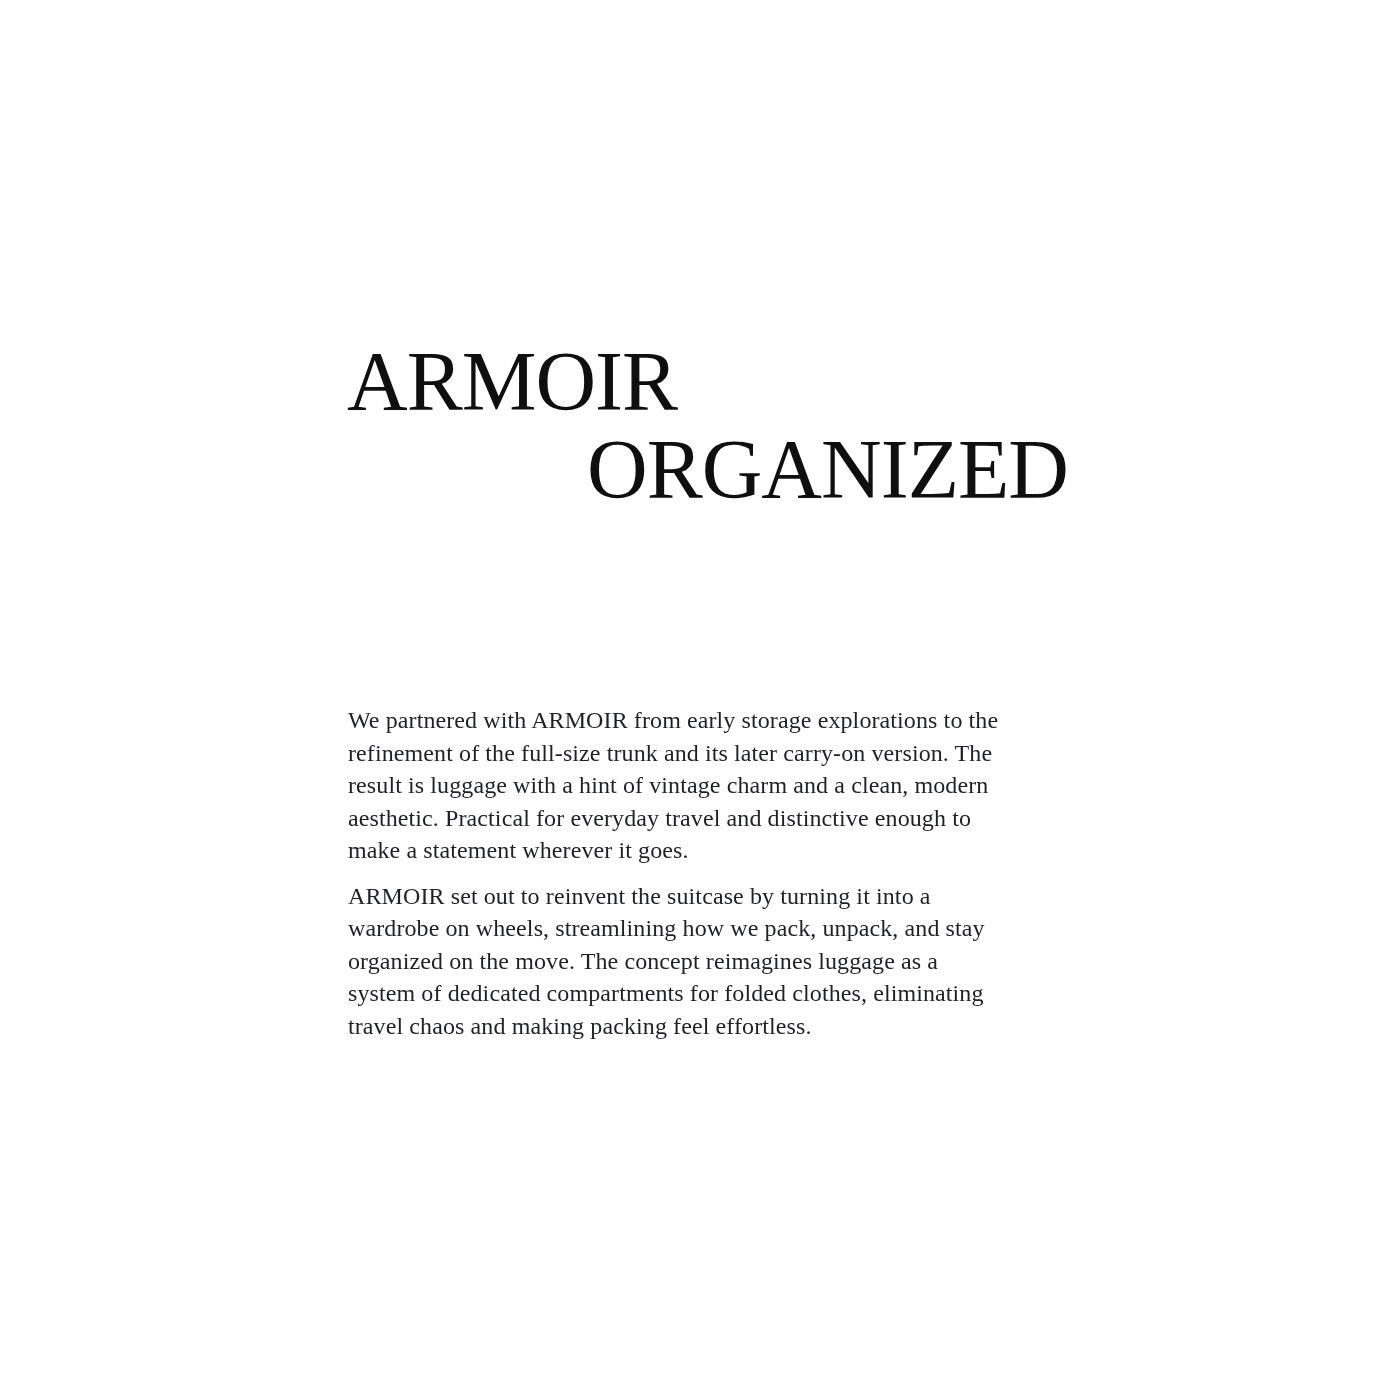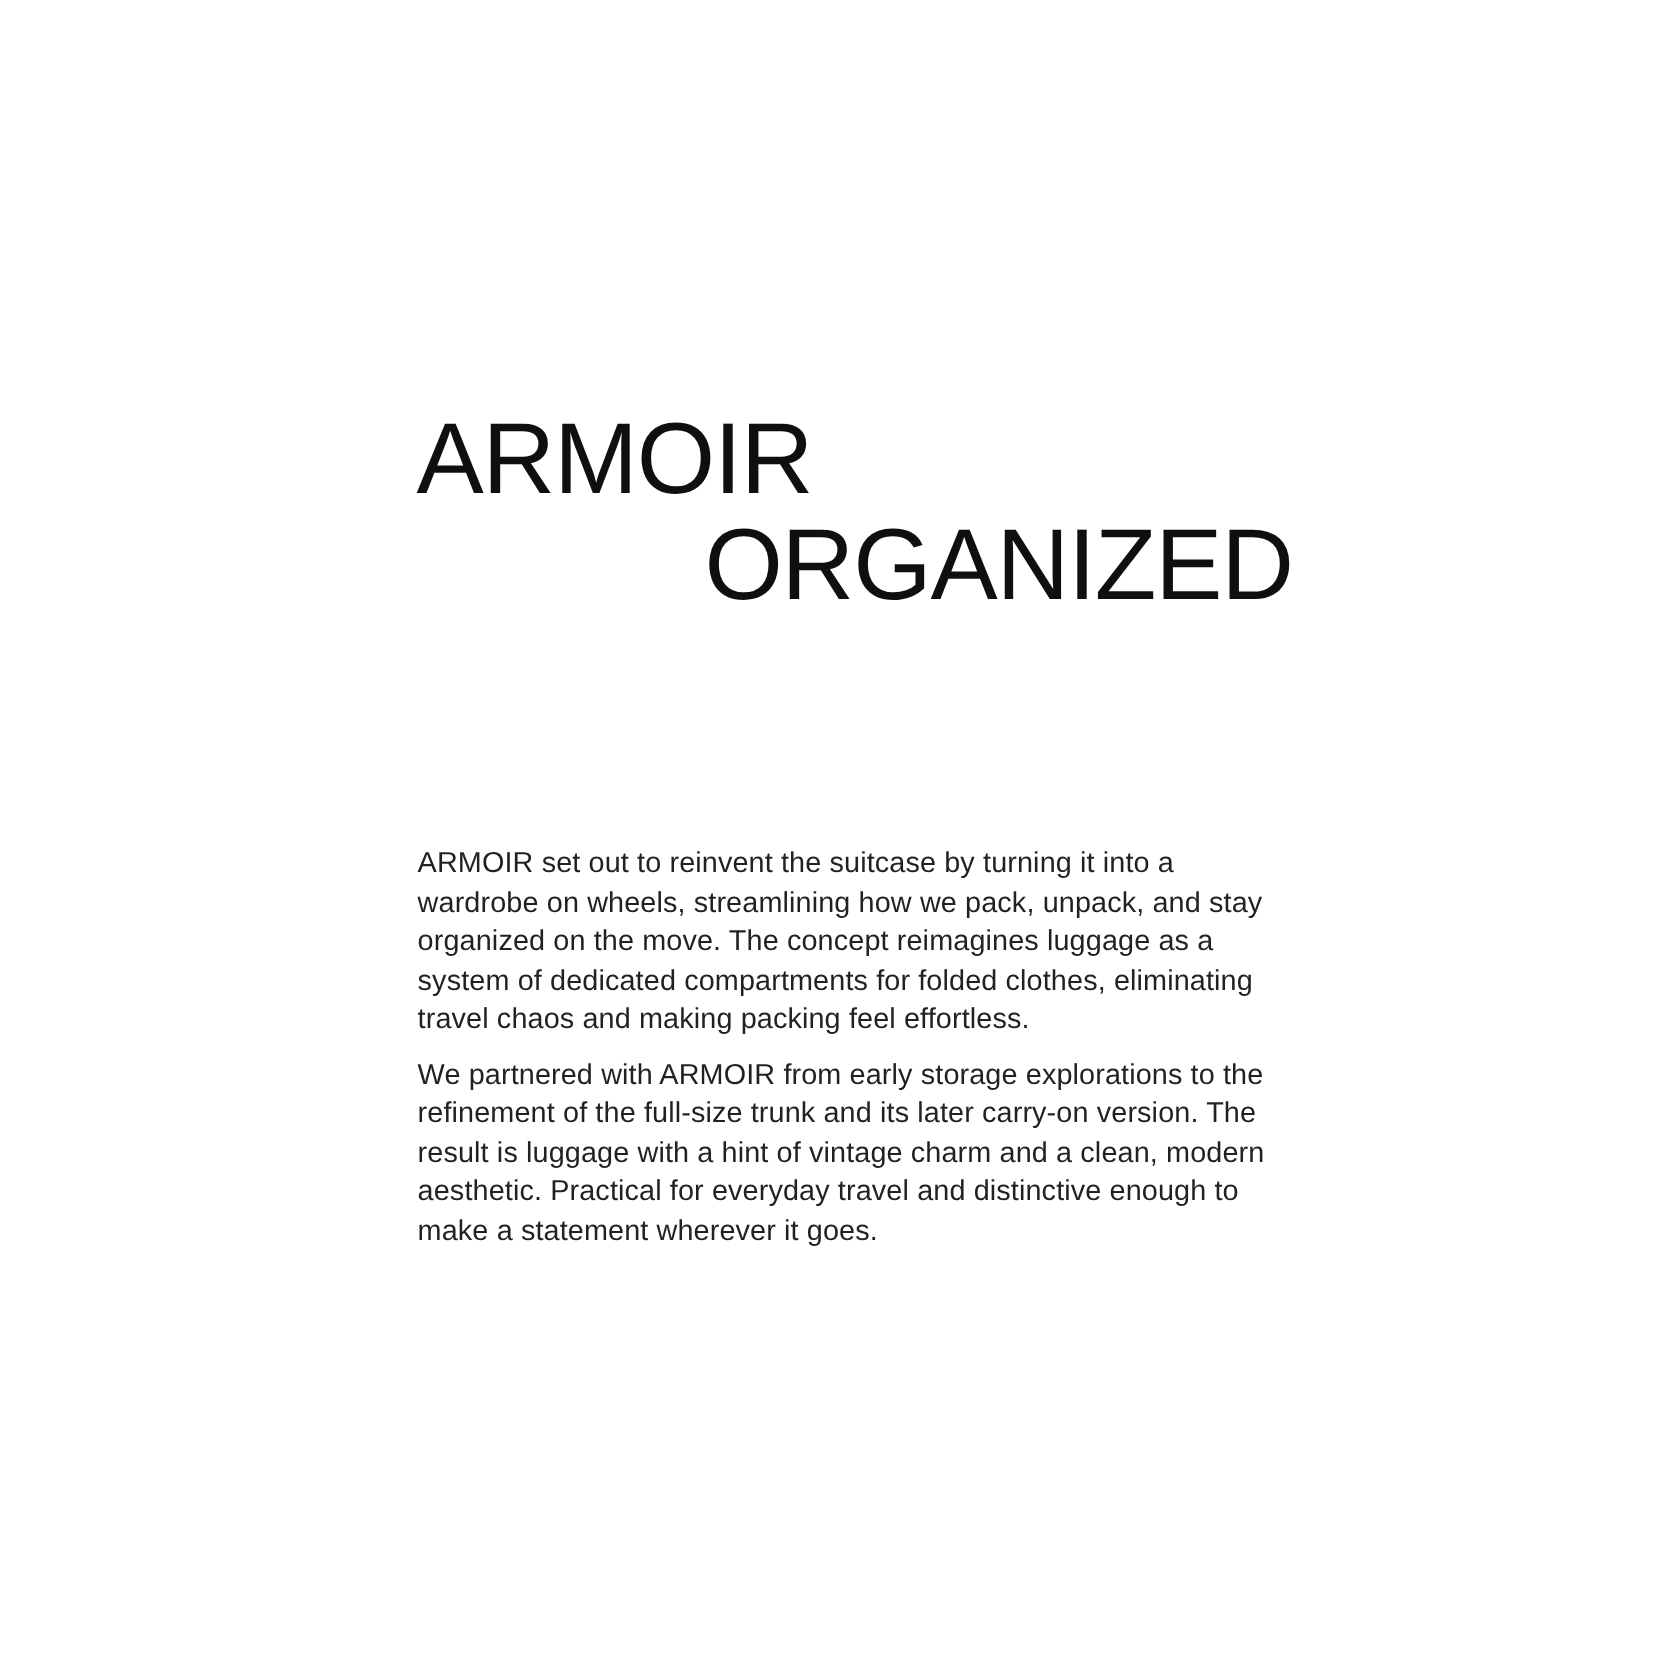--- a/index.html
+++ b/index.html
@@ -11,20 +11,21 @@
     height: 1400px;
     background: var(--page-bg, #ffffff);
     font-family: "Liberation Sans", "DejaVu Sans", sans-serif;
     overflow: hidden;
   }
   .page {
     position: relative;
     width: 1400px;
     height: 1316px;
     background: var(--page-bg, #ffffff);
+    font-family: Liberation Serif, serif;
   }
   .heading {
     position: absolute;
     left: 347px;
     top: 338px;
     margin: 0;
     font-size: 84px;
     font-weight: 500;
     line-height: 88px;
     letter-spacing: -1px;
@@ -59,25 +60,25 @@
 <body>
 
 <div class="page">
 
   <h1 class="heading">
     <span class="h-line l1">ARMOIR</span>
     <span class="h-line l2">ORGANIZED</span>
   </h1>
 
   <div class="body-copy">
+    <p>We partnered with ARMOIR from early storage explorations to the
+refinement of the full-size trunk and its later carry-on version. The
+result is luggage with a hint of vintage charm and a clean, modern
+aesthetic. Practical for everyday travel and distinctive enough to
+make a statement wherever it goes.</p>
     <p>ARMOIR set out to reinvent the suitcase by turning it into a
 wardrobe on wheels, streamlining how we pack, unpack, and stay
 organized on the move. The concept reimagines luggage as a
 system of dedicated compartments for folded clothes, eliminating
 travel chaos and making packing feel effortless.</p>
-    <p>We partnered with ARMOIR from early storage explorations to the
-refinement of the full-size trunk and its later carry-on version. The
-result is luggage with a hint of vintage charm and a clean, modern
-aesthetic. Practical for everyday travel and distinctive enough to
-make a statement wherever it goes.</p>
   </div>
 
 </div>
 
 </body></html>

